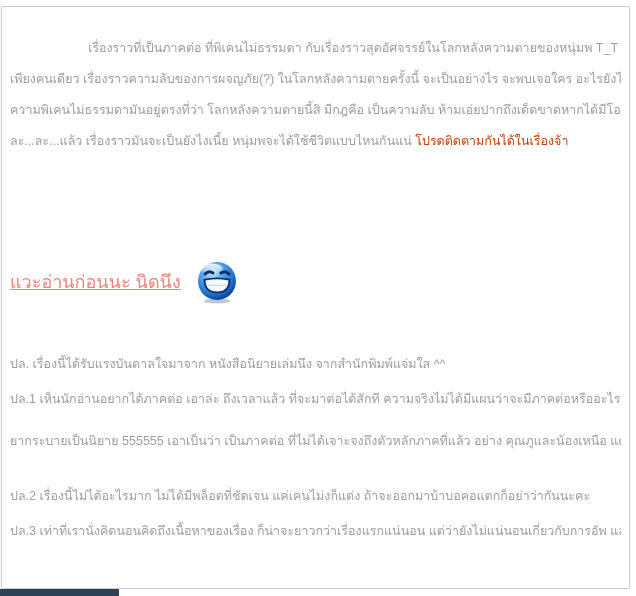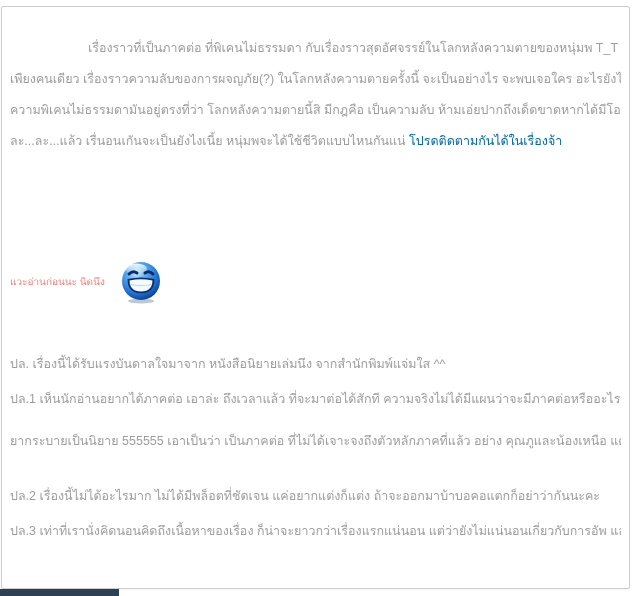--- a/index.html
+++ b/index.html
@@ -11,26 +11,26 @@
     position:absolute;left:1px;top:6px;width:627px;height:581px;
     border:1px solid #cccccc;border-radius:2px;background:#ffffff;
     box-shadow:0 1px 2px rgba(0,0,0,0.04);
     overflow:hidden;
   }
   .content{padding:26px 8px 0 8px;color:#9e9e9e;font-size:12.5px;}
   .line{
     line-height:31px;height:31px;white-space:nowrap;overflow:hidden;
   }
   .indent{text-indent:78px;}
-  .accent{color:#0369a1;}
+  .accent{color:#c2410c;}
   .teaser-row{
     margin-top:102px;height:46px;display:flex;align-items:center;
   }
   .teaser-text{
-    color:#ef827c;font-size:10px;line-height:46px;white-space:nowrap;
+    color:#ef827c;font-size:18px;line-height:46px;white-space:nowrap;text-decoration:underline;
   }
   .emoticon{
     width:44px;height:44px;margin-left:14px;flex:0 0 auto;
   }
   .ps-block{margin-top:44px;}
   .ps-l1{margin-bottom:4px;}
   .ps-l2{margin-bottom:11px;}
   .ps-l3{margin-bottom:24px;}
   .ps-l4{margin-bottom:4px;}
   .ps-l5{margin-bottom:1px;}
@@ -41,21 +41,21 @@
 </style>
 </head>
 <body>
 
 <div class="page">
   <div class="content">
 
     <div class="line indent">เรื่องราวที่เป็นภาคต่อ ที่พิเคนไม่ธรรมดา กับเรื่องราวสุดอัศจรรย์ในโลกหลังความตายของหนุ่มพ T_T ที่ต้องใช้ชีวิตหลังความตาย</div>
     <div class="line">เพียงคนเดียว เรื่องราวความลับของการผจญภัย(?) ในโลกหลังความตายครั้งนี้ จะเป็นอย่างไร จะพบเจอใคร อะไรยังไง ที่ไหน ทำไม เมื่อไหร่ อย่างไร</div>
     <div class="line">ความพิเคนไม่ธรรมดามันอยู่ตรงที่ว่า โลกหลังความตายนี้สิ มีกฎคือ เป็นความลับ ห้ามเอ่ยปากถึงเด็ดขาดหากได้มีโอกาสกลับมา ที่โลกมนุษย์</div>
-    <div class="line"><span>ละ...ละ...แล้ว เรื่นอนเกันจะเป็นยังไงเนี้ย หนุ่มพจะได้ใช้ชีวิตแบบไหนกันแน่ </span><span class="accent">โปรดติดตามกันได้ในเรื่องจ้า</span></div>
+    <div class="line"><span>ละ...ละ...แล้ว เรื่องราวมันจะเป็นยังไงเนี้ย หนุ่มพจะได้ใช้ชีวิตแบบไหนกันแน่ </span><span class="accent">โปรดติดตามกันได้ในเรื่องจ้า</span></div>
 
     <div class="teaser-row">
       <span class="teaser-text">แวะอ่านก่อนนะ นิดนึง</span>
       <svg class="emoticon" viewBox="0 0 44 44" xmlns="http://www.w3.org/2000/svg">
         <defs>
           <radialGradient id="ballGrad" cx="38%" cy="28%" r="75%">
             <stop offset="0%" stop-color="#cfeafc"></stop>
             <stop offset="35%" stop-color="#5aa9ea"></stop>
             <stop offset="75%" stop-color="#1f6fd0"></stop>
             <stop offset="100%" stop-color="#0c3f92"></stop>
@@ -73,20 +73,20 @@
         <path d="M8.5 19 Q22 16 35.5 19 Q36 28 29 32 Q22 34.5 15 32 Q8 28 8.5 19 Z" fill="#0b2f6e"></path>
         <path d="M10.5 20.5 Q22 18 33.5 20.5 Q33.5 27.5 28 30.5 Q22 32.5 16 30.5 Q10.5 27.5 10.5 20.5 Z" fill="#f4fbff"></path>
         <path d="M11 24.5 Q22 26.5 33 24.5" stroke="#c2d8e6" stroke-width="1.2" fill="none"></path>
       </svg>
     </div>
 
     <div class="ps-block">
       <div class="line ps-l1">ปล. เรื่องนี้ได้รับแรงบันดาลใจมาจาก หนังสือนิยายเล่มนึง จากสำนักพิมพ์แจ่มใส ^^</div>
       <div class="line ps-l2">ปล.1 เห็นนักอ่านอยากได้ภาคต่อ เอาล่ะ ถึงเวลาแล้ว ที่จะมาต่อได้สักที ความจริงไม่ได้มีแผนว่าจะมีภาคต่อหรืออะไร แต่อยู่ดีๆความคิดนี้ก็โผล่เข้ามาเลยอ</div>
       <div class="line ps-l3">ยากระบายเป็นนิยาย 555555 เอาเป็นว่า เป็นภาคต่อ ที่ไม่ได้เจาะจงถึงตัวหลักภาคที่แล้ว อย่าง คุณภูและน้องเหนือ แต่เป็นคุณลูกของทั้งสองคนนะจ๊ะ</div>
-      <div class="line ps-l4">ปล.2 เรื่องนี้ไม่ได้อะไรมาก ไม่ได้มีพล็อตที่ชัดเจน แค่อยากแต่งก็แต่ง ถ้าจะออกมาบ้าบอคอแตกก็อย่าว่ากันนะคะ</div>
+      <div class="line ps-l4">ปล.2 เรื่องนี้ไม่ได้อะไรมาก ไม่ได้มีพล็อตที่ชัดเจน แค่เคนไม่งก็แต่ง ถ้าจะออกมาบ้าบอคอแตกก็อย่าว่ากันนะคะ</div>
       <div class="line ps-l5">ปล.3 เท่าที่เรานั่งคิดนอนคิดถึงเนื้อหาของเรื่อง ก็น่าจะยาวกว่าเรื่องแรกแน่นอน แต่ว่ายังไม่แน่นอนเกี่ยวกับการอัพ และการแต่ง เพราะ หัวสมองเพิ่งเปิด</div>
     </div>
 
   </div>
 </div>
 
 <div class="footer-bar"></div>
 
 </body></html>

